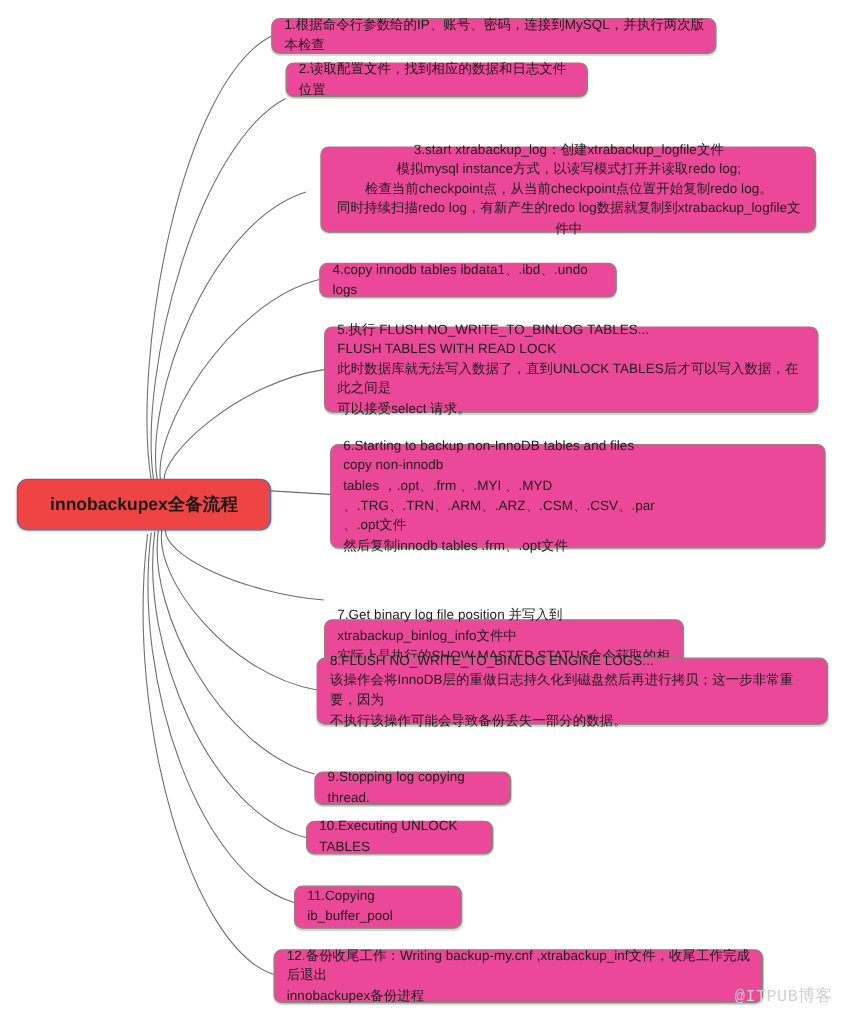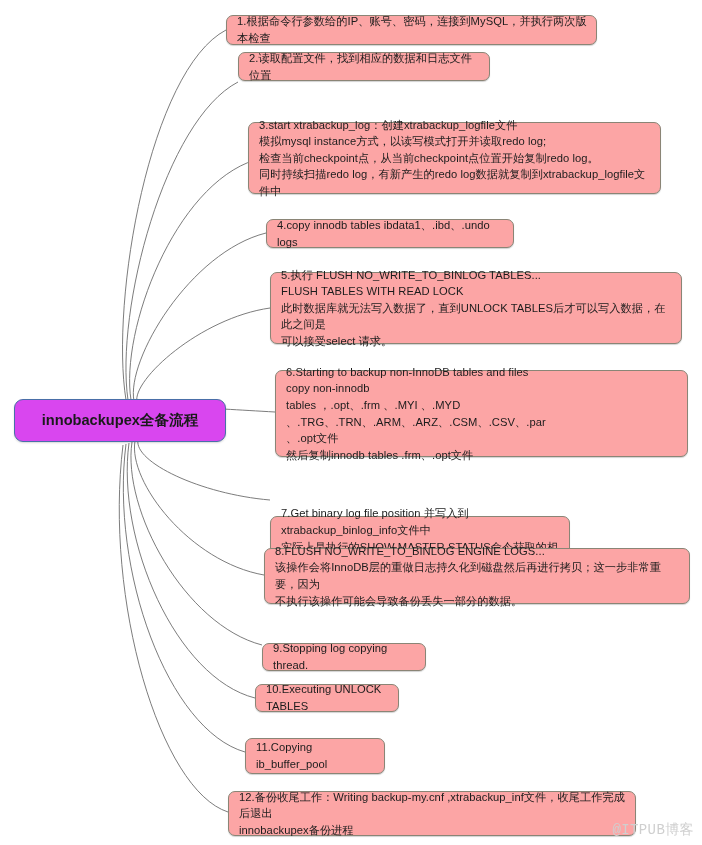--- a/index.html
+++ b/index.html
@@ -26,35 +26,35 @@
     pointer-events: none;
   }
   .node {
     position: absolute;
     box-sizing: border-box;
     border-radius: 7px;
     display: flex;
     align-items: center;
   }
   .node.child {
-    background: #fca5a5;
+    background: #ec4899;
     border: 1px solid #8a8576;
     box-shadow: 0 1px 1px rgba(0,0,0,0.18);
     color: #1c1c1c;
     font-size: 11.2px;
     line-height: 16.6px;
     padding: 4px 9px 4px 10px;
     letter-spacing: 0.05px;
   }
   .node.child .txt {
     white-space: pre-line;
     width: 100%;
   }
   .node.root {
-    background: #d946ef;
+    background: #ef4444;
     border: 1.4px solid #4a6fa8;
     border-radius: 9px;
     box-shadow: 0 1px 2px rgba(0,0,0,0.16);
     justify-content: center;
     font-size: 14.6px;
     font-weight: bold;
     color: #1a1a1a;
   }
   .watermark {
     position: absolute;
@@ -94,21 +94,21 @@
   </div>
 
   <div class="node child" style="left:226px; top:15px; width:371px; height:30px;">
     <span class="txt">1.根据命令行参数给的IP、账号、密码，连接到MySQL，并执行两次版本检查</span>
   </div>
 
   <div class="node child" style="left:238px; top:52px; width:252px; height:29px;">
     <span class="txt">2.读取配置文件，找到相应的数据和日志文件位置</span>
   </div>
 
-  <div class="node child" style="left:248px; top:122px; width:413px; height:72px;">
+  <div class="node child" style="left:267px; top:122px; width:413px; height:72px;text-align:center;">
     <span class="txt">3.start xtrabackup_log：创建xtrabackup_logfile文件
  模拟mysql instance方式，以读写模式打开并读取redo log;
 检查当前checkpoint点，从当前checkpoint点位置开始复制redo log。
 同时持续扫描redo log，有新产生的redo log数据就复制到xtrabackup_logfile文件中</span>
   </div>
 
   <div class="node child" style="left:266px; top:219px; width:248px; height:29px;">
     <span class="txt">4.copy innodb tables  ibdata1、.ibd、.undo logs</span>
   </div>
 
@@ -135,21 +135,21 @@
   <div class="node child" style="left:264px; top:548px; width:426px; height:56px;">
     <span class="txt">8.FLUSH NO_WRITE_TO_BINLOG ENGINE LOGS...
 该操作会将InnoDB层的重做日志持久化到磁盘然后再进行拷贝；这一步非常重要，因为
 不执行该操作可能会导致备份丢失一部分的数据。</span>
   </div>
 
   <div class="node child" style="left:262px; top:631px; width:164px; height:28px;margin-top:12px;">
     <span class="txt">9.Stopping log copying thread.</span>
   </div>
 
-  <div class="node child" style="left:255px; top:684px; width:144px; height:28px;">
+  <div class="node child" style="left:255px; top:684px; width:156px; height:28px;">
     <span class="txt">10.Executing UNLOCK TABLES</span>
   </div>
 
   <div class="node child" style="left:245px; top:738px; width:140px; height:36px;">
     <span class="txt">11.Copying ib_buffer_pool</span>
   </div>
 
   <div class="node child" style="left:228px; top:791px; width:408px; height:45px;">
     <span class="txt">12.备份收尾工作：Writing backup-my.cnf ,xtrabackup_inf文件，收尾工作完成后退出
 innobackupex备份进程</span>

